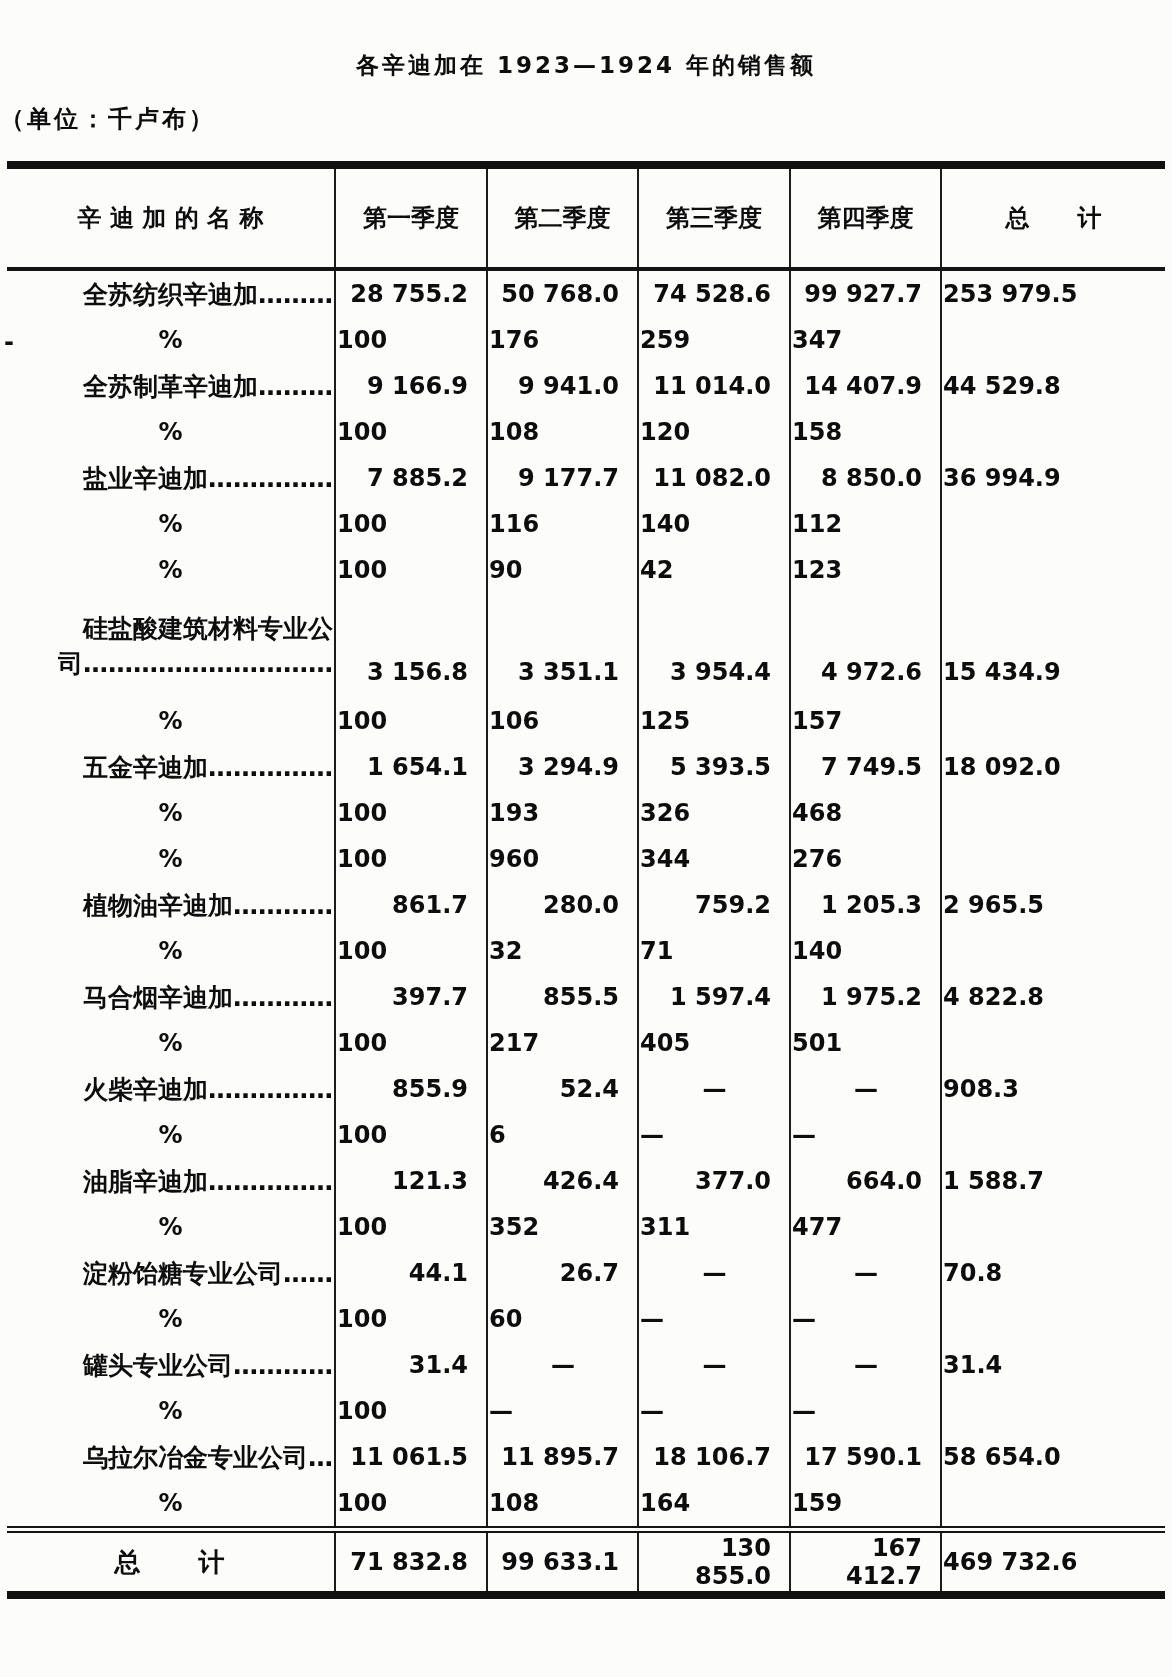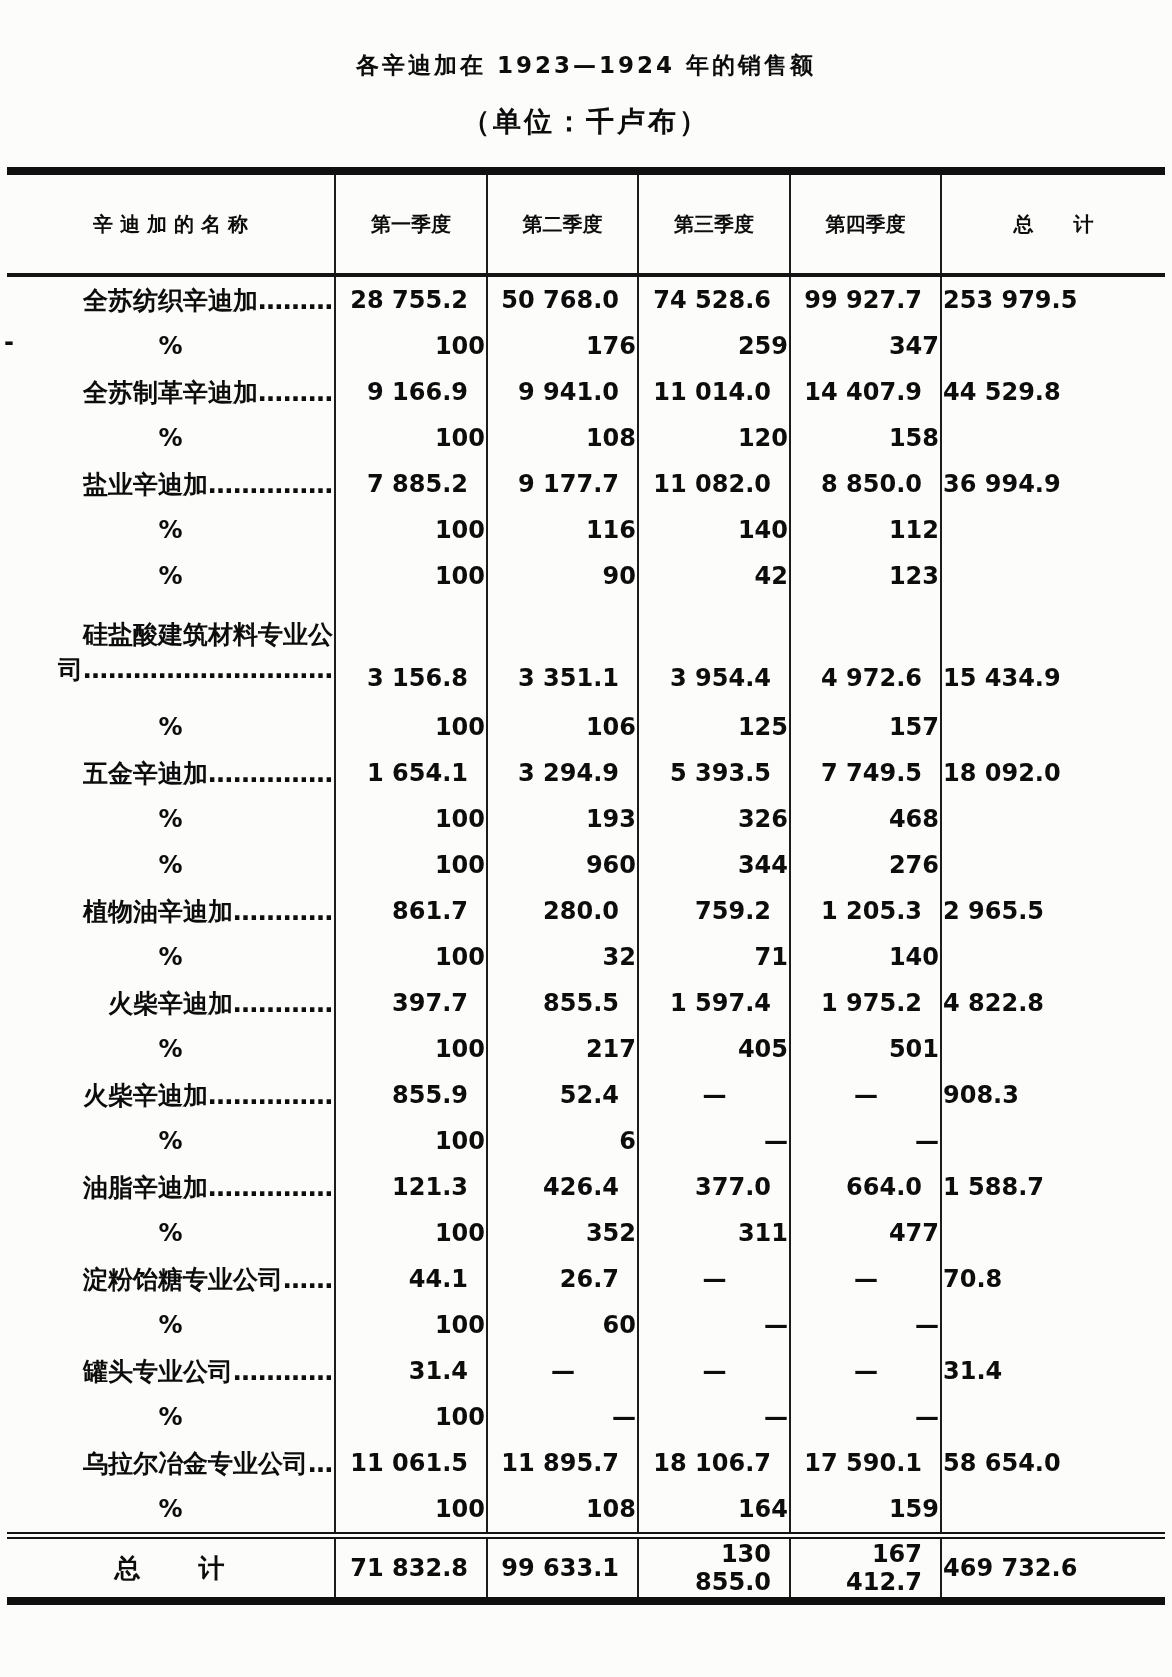--- a/index.html
+++ b/index.html
@@ -16,22 +16,21 @@
     font-family: "DejaVu Sans", "Liberation Sans", sans-serif;
     font-weight: 700;
   }
   .title {
     text-align: center;
     font-size: 23px;
     letter-spacing: 3px;
     padding-top: 50px;
   }
   .subtitle {
-    text-align: center;
-    font-size: 28px;
+    font-size: 24px;
     letter-spacing: 3px;
     margin-top: 22px;
     font-weight: 700;
   }
   table.sales {
     border-collapse: collapse;
     table-layout: fixed;
     width: 1158px;
     margin: 26px 7px 0 7px;
     border-top: 8px solid #101010;
@@ -41,21 +40,21 @@
     border-right: 2px solid #1c1c1c;
     vertical-align: middle;
     overflow: hidden;
   }
   th:last-child, td:last-child {
     border-right: none;
   }
   thead th {
     height: 96px;
     border-bottom: 4px solid #141414;
-    font-size: 20px;
+    font-size: 24px;
     font-weight: 700;
   }
   tbody td {
     height: 44px;
     font-size: 24px;
   }
   tr.tall td {
     height: 92px;
     vertical-align: bottom;
     padding-bottom: 12px;
@@ -77,21 +76,21 @@
   }
   td.num {
     text-align: right;
     padding-right: 18px;
   }
   td.num.dash {
     text-align: center;
     padding-right: 0;
   }
   td.pct {
-    text-align: right;
+    text-align: left;
   }
   td.total {
     text-align: left;
     padding-right: 24px;
   }
   tfoot td {
     height: 50px;
     font-size: 24px;
   }
   tfoot tr:first-child td {
@@ -244,21 +243,21 @@
       </tr>
       <tr class="percent-row">
         <td class="pct-name">%</td>
         <td class="pct">100</td>
         <td class="pct">32</td>
         <td class="pct">71</td>
         <td class="pct">140</td>
         <td class="total"></td>
       </tr>
       <tr class="value-row">
-        <td class="name">火柴辛迪加…………</td>
+        <td class="name">马合烟辛迪加…………</td>
         <td class="num">397.7</td>
         <td class="num">855.5</td>
         <td class="num">1 597.4</td>
         <td class="num">1 975.2</td>
         <td class="total">4 822.8</td>
       </tr>
       <tr class="percent-row">
         <td class="pct-name">%</td>
         <td class="pct">100</td>
         <td class="pct">217</td>

